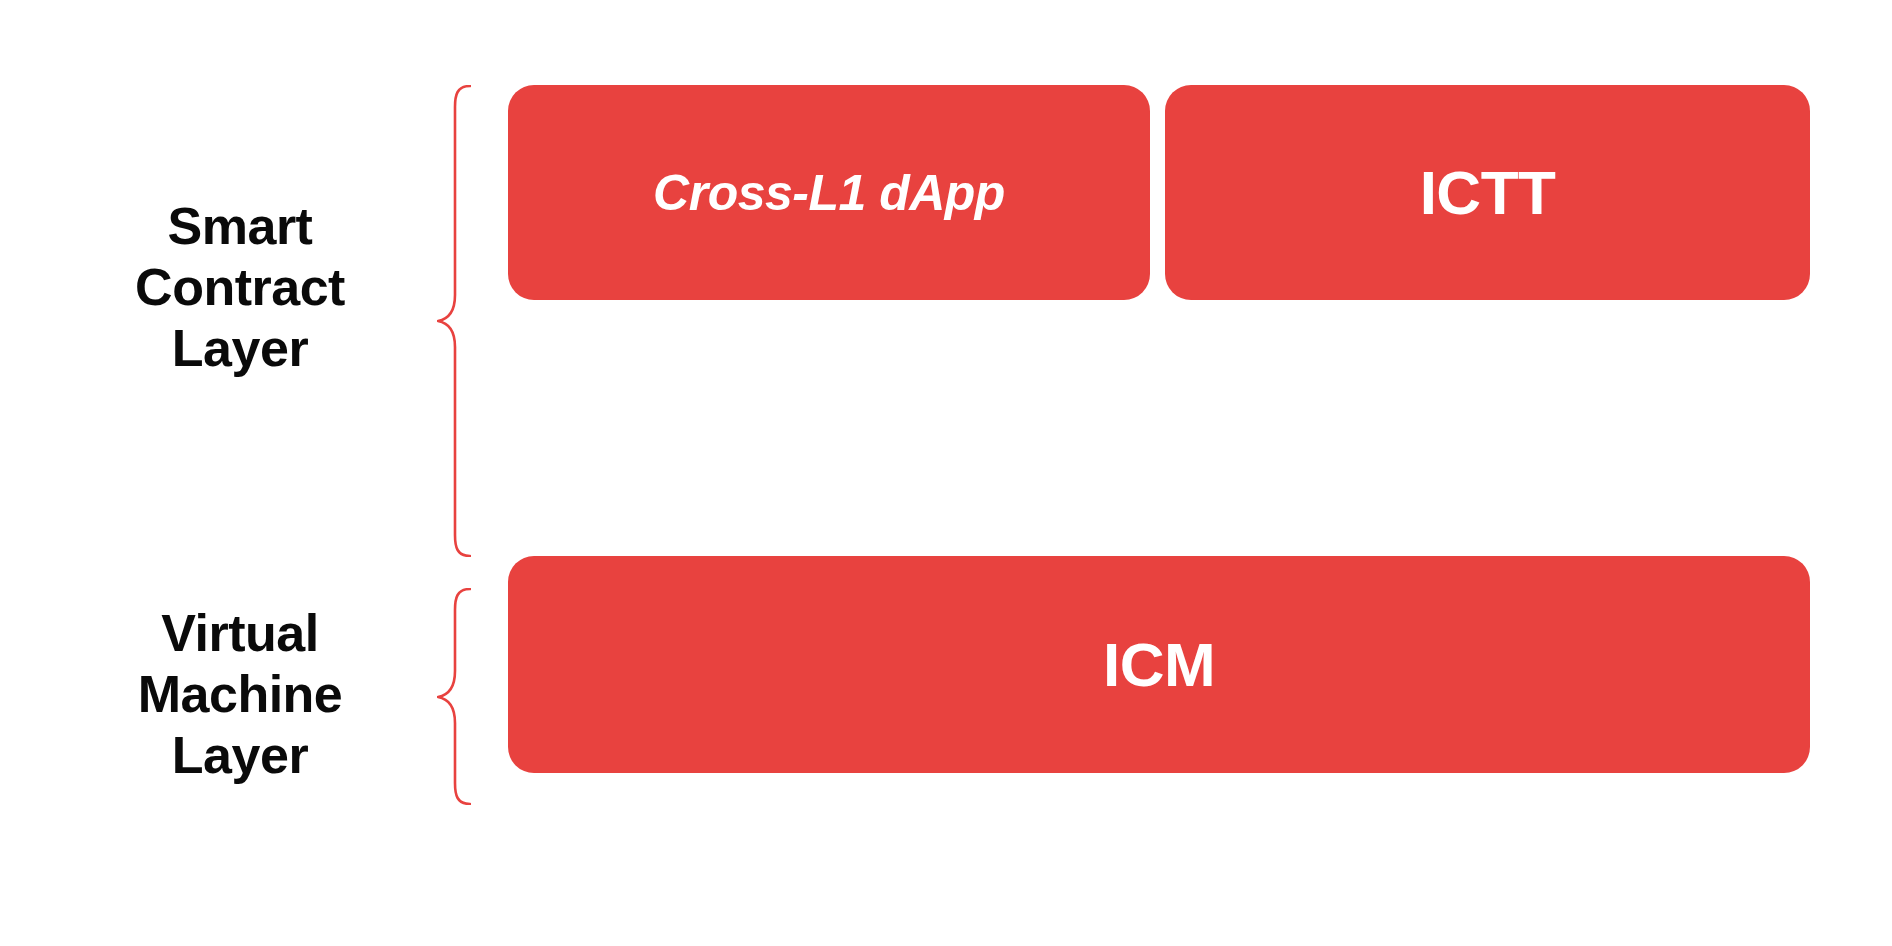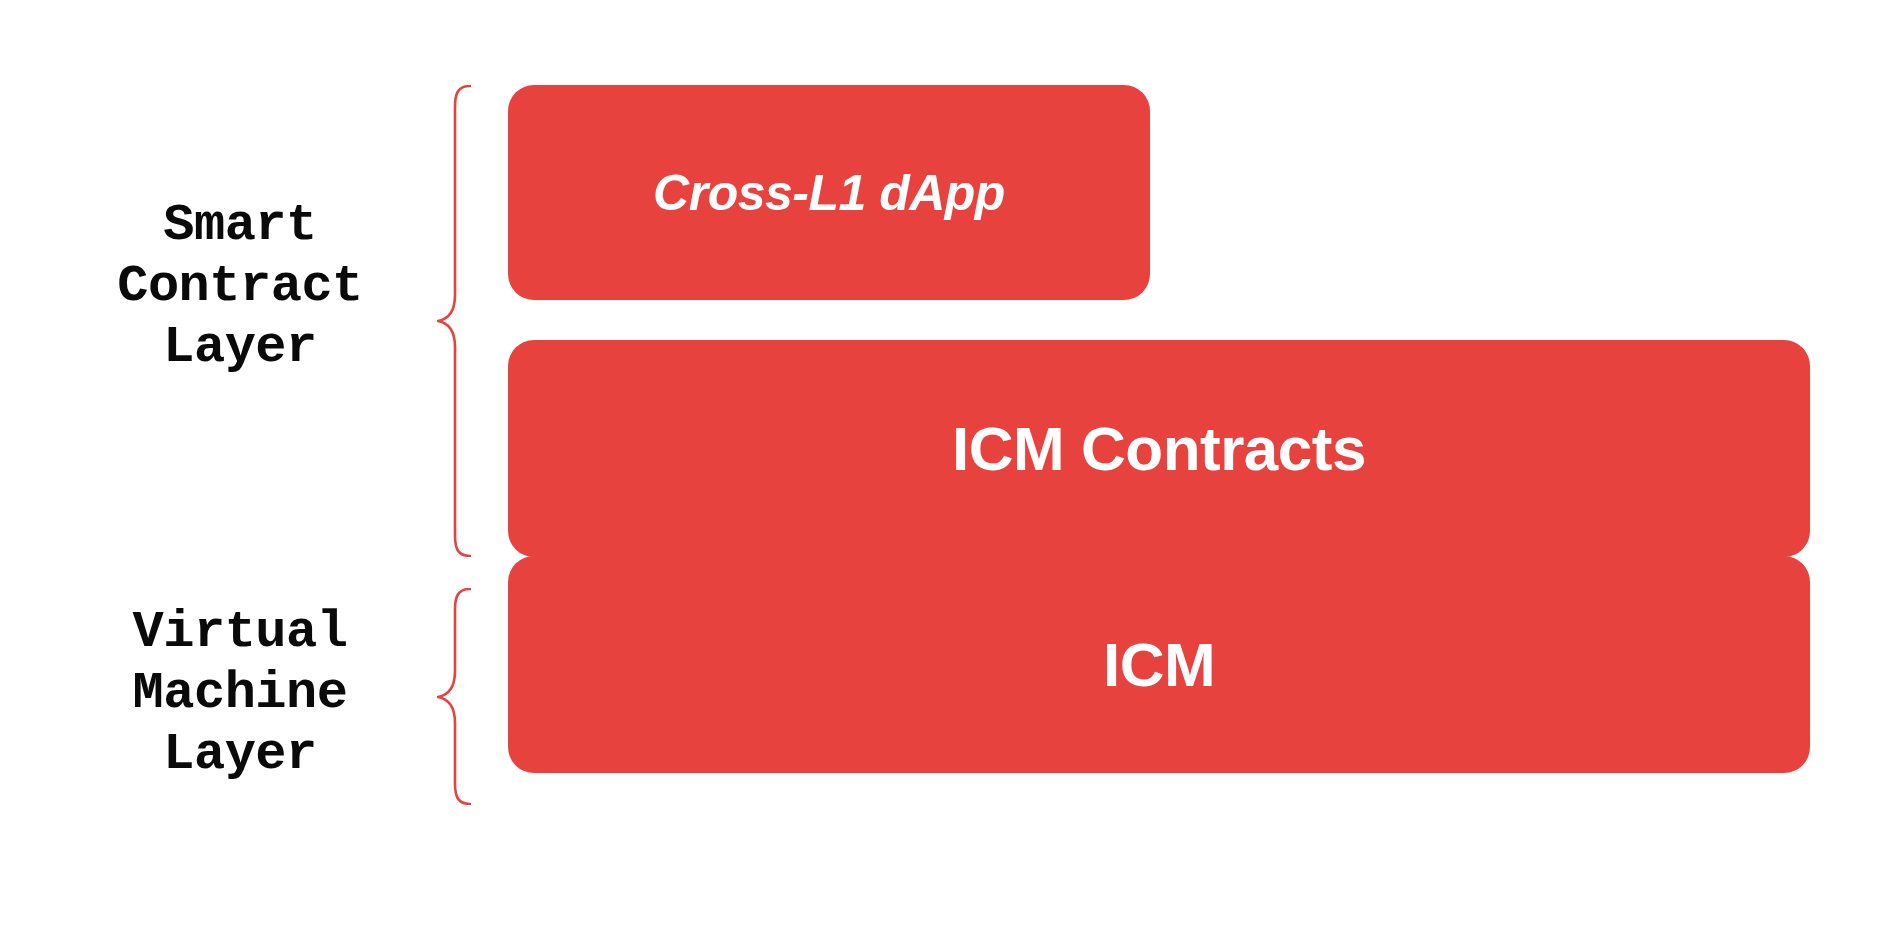--- a/index.html
+++ b/index.html
@@ -24,21 +24,21 @@
   
   .layer-label {
     position: absolute;
     text-align: center;
     font-weight: bold;
     color: #0a0a0a;
     font-size: 52px;
     line-height: 1.17;
     letter-spacing: -0.5px;
     white-space: pre-line;
-    font-family: Liberation Mono, monospace;
+    font-family: Liberation Sans, sans-serif;
   }
   #label-smart-contract {
     left: 60px;
     top: 196px;
     width: 360px;
   }
   #label-virtual-machine {
     left: 60px;
     top: 603px;
     width: 360px;
@@ -127,24 +127,24 @@
   <div class="brace" id="brace-smart-contract">
     <svg viewBox="0 0 34 472" preserveAspectRatio="none" xmlns="http://www.w3.org/2000/svg">
       <path d="M33 1 C20 1 18 10 18 22 L18 210 C18 226 12 234 1 236 C12 238 18 246 18 262 L18 450 C18 462 20 471 33 471" fill="none" stroke="#E8423F" stroke-width="2.6" stroke-linecap="round" stroke-linejoin="round"></path>
     </svg>
   </div>
 
   <div class="box" id="box-cross-l1-dapp">
     <span class="box-label">Cross-L1 dApp</span>
   </div>
 
+  <div class="box" id="box-ictt">
+    <span class="box-label">ICTT</span>
+  </div>
 
-  <div class="box" id="box-icm-contracts">
-    <span class="box-label">ICM Contracts</span>
-  </div>
 
   <div class="layer-label" id="label-virtual-machine">Virtual
 Machine
 Layer</div>
 
   <div class="brace" id="brace-virtual-machine">
     <svg viewBox="0 0 34 217" preserveAspectRatio="none" xmlns="http://www.w3.org/2000/svg">
       <path d="M33 1 C20 1 18 10 18 22 L18 83 C18 99 12 107 1 109 C12 111 18 119 18 135 L18 195 C18 207 20 216 33 216" fill="none" stroke="#E8423F" stroke-width="2.6" stroke-linecap="round" stroke-linejoin="round"></path>
     </svg>
   </div>

